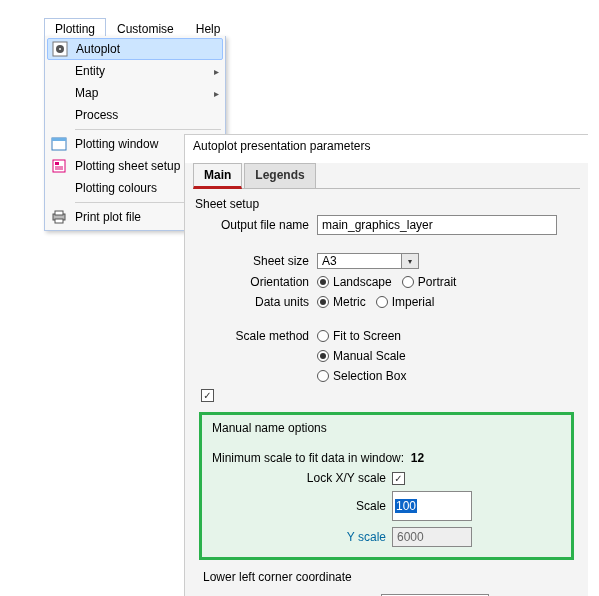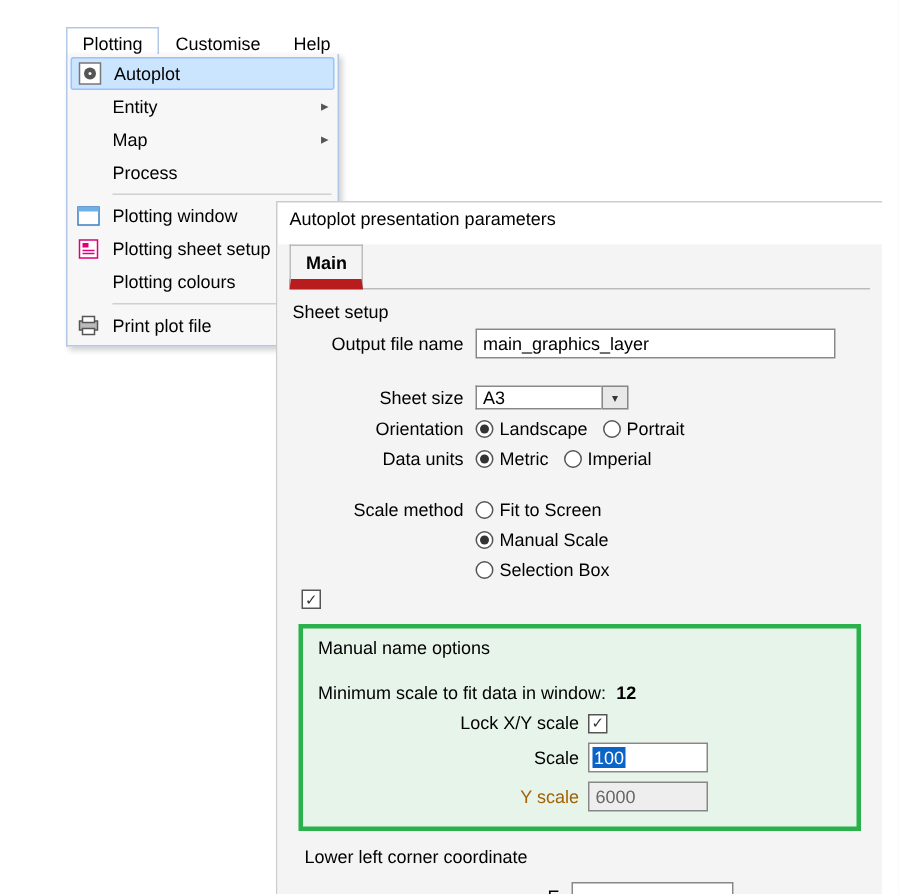--- a/index.html
+++ b/index.html
@@ -19,21 +19,21 @@
   .dd-arrow { width: 12px; text-align: right; color: #555; font-size: 10px; }
   .dd-sep { height: 1px; background: #d0d0d0; margin: 3px 2px 3px 28px; }
   
   
   .dialog { position: absolute; left: 184px; top: 134px; width: 404px; background: #fff; border-top: 1px solid #ccc; border-left: 1px solid #ccc; }
   .dialog-title { padding: 4px 8px 10px 8px; }
   .dialog-body { padding: 0 8px 8px 8px; background: #f4f4f4; }
   
   .tabs { display: flex; margin-bottom: -1px; }
   .tab { padding: 4px 10px; border: 1px solid #bbb; background: #eee; margin-right: 2px; position: relative; }
-  .tab.active { background: #f4f4f4; border-bottom: 7px solid #b91c1c; font-weight: bold; }
+  .tab.active { background: #f4f4f4; border-bottom: 3px solid #b91c1c; font-weight: bold; }
   .tab.inactive { font-weight: bold; color: #333; background:#e2e2e2;}
   .panel { border-top: 1px solid #bbb; padding: 6px 0 0 0; }
   
   .group-label { margin: 2px 0 4px 2px; }
   
   .rows { display: flex; flex-direction: column; gap: 6px; padding: 0 8px; }
   .row { display: flex; align-items: center; }
   .row-label { width: 116px; text-align: right; padding-right: 8px; }
   .row-ctrl { flex: 1; display: flex; align-items: center; gap: 10px; }
   input[type=text].field { border: 1px solid #888; height: 20px; padding: 0 4px; background: #fff; }
@@ -131,20 +131,21 @@
     </span>
     <span class="dd-label">Print plot file</span>
   </div>
 </div>
 
 <div class="dialog">
   <div class="dialog-title">Autoplot presentation parameters</div>
   <div class="dialog-body">
     <div class="tabs">
       <div class="tab active"><span>Main</span></div>
+      <div class="tab inactive"><span>Legends</span></div>
     </div>
     <div class="panel">
       <div class="group-label">Sheet setup</div>
       <div class="rows">
         <div class="row">
           <div class="row-label">Output file name</div>
           <div class="row-ctrl">
               <input type="text" class="field field-wide" value="main_graphics_layer" style="">
             </div>
         </div>
@@ -229,26 +230,26 @@
         </div>
         <div class="sub-rows">
           <div class="grow">
             <div class="gr-label narrow">Lock X/Y scale</div>
             <span class="check">
                 <span class="c">✓</span>
               </span>
           </div>
           <div class="grow">
             <div class="gr-label narrow">Scale</div>
-            <span class="field field-sm" style="display:inline-flex;align-items:center;height:20px;border:1px solid #888;background:#fff;padding:0 2px">
+            <span class="field field-sm" style="display:inline-flex;align-items:center;height:30px;border:1px solid #888;background:#fff;padding:0 2px">
                 <span class="selected-text" style="padding:0 1px">100</span>
               </span>
           </div>
           <div class="grow">
-            <div class="gr-label narrow" style="color:#a16207">Y scale</div>
+            <div class="gr-label narrow" style="color:#0369a1">Y scale</div>
             <input type="text" class="field field-sm" disabled="" value="6000" style="">
           </div>
         </div>
       </div>
 
       <div class="rows" style="padding-top:0">
         <div class="group-label" style="margin-left:2px">Lower left corner coordinate</div>
         <div class="row">
           <div class="row-label" style="width:180px">E</div>
           <div class="row-ctrl">

